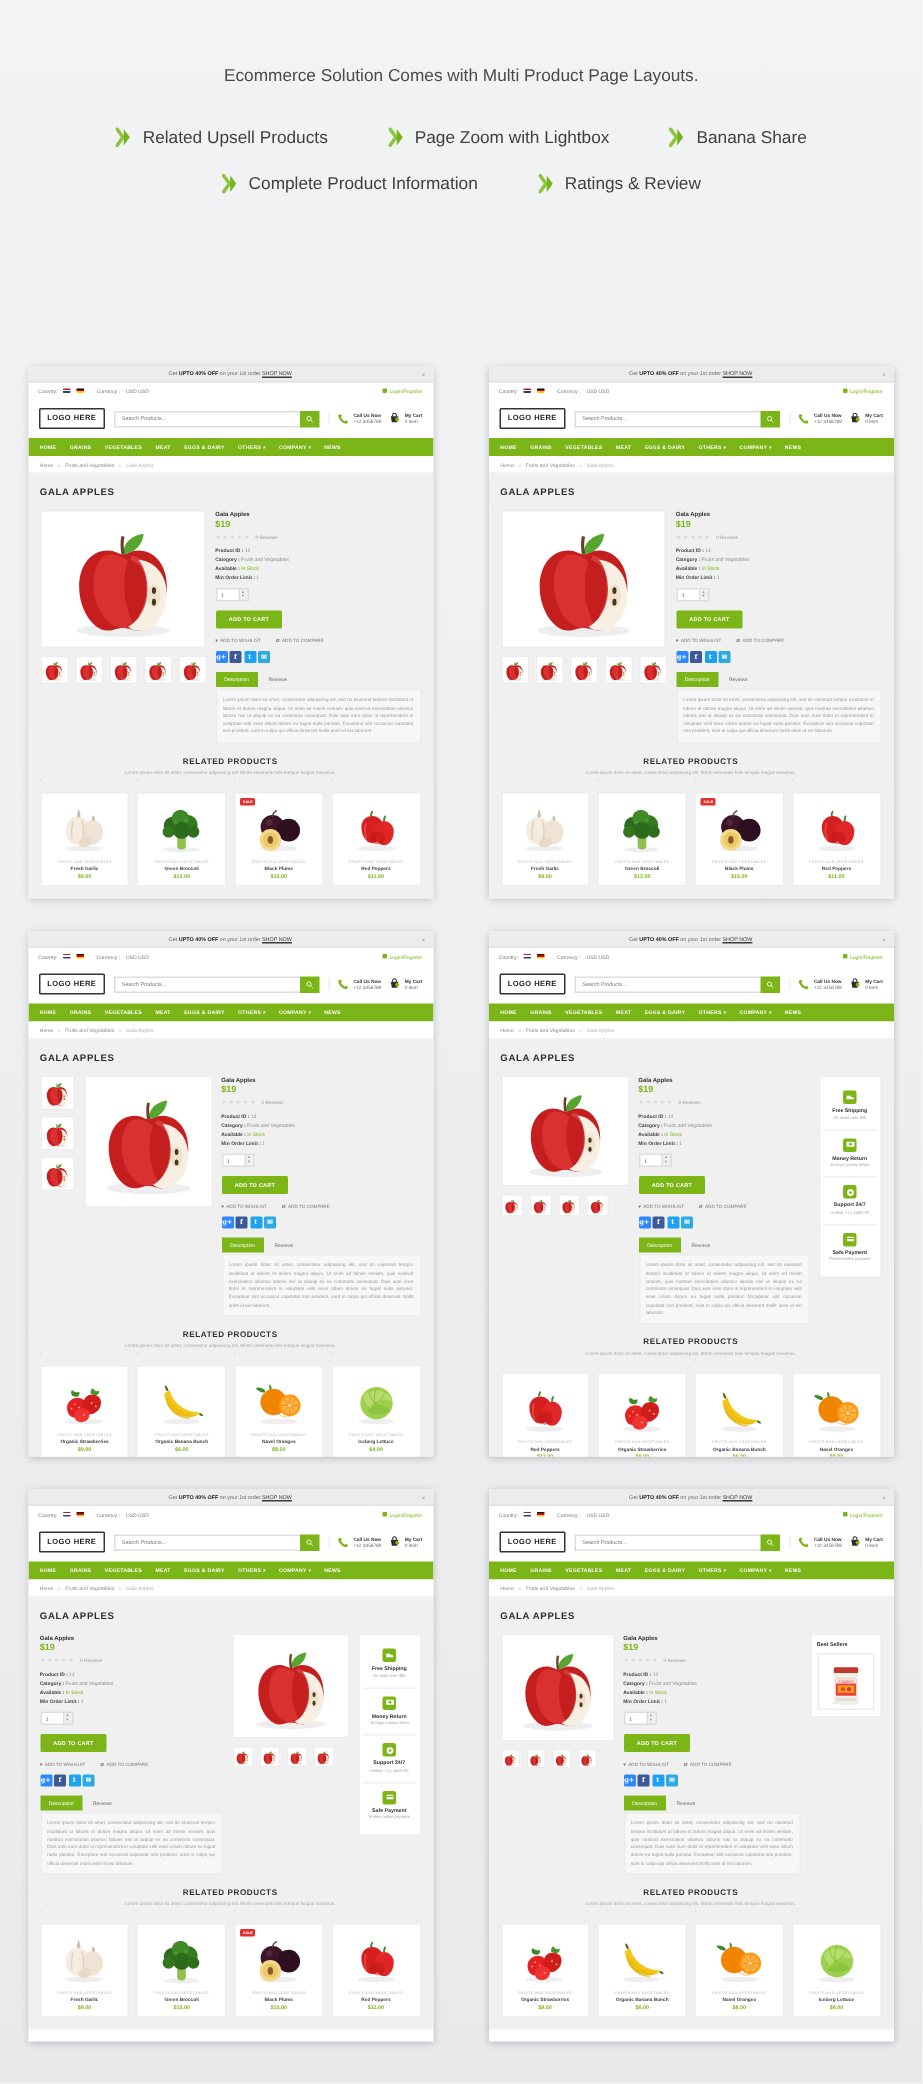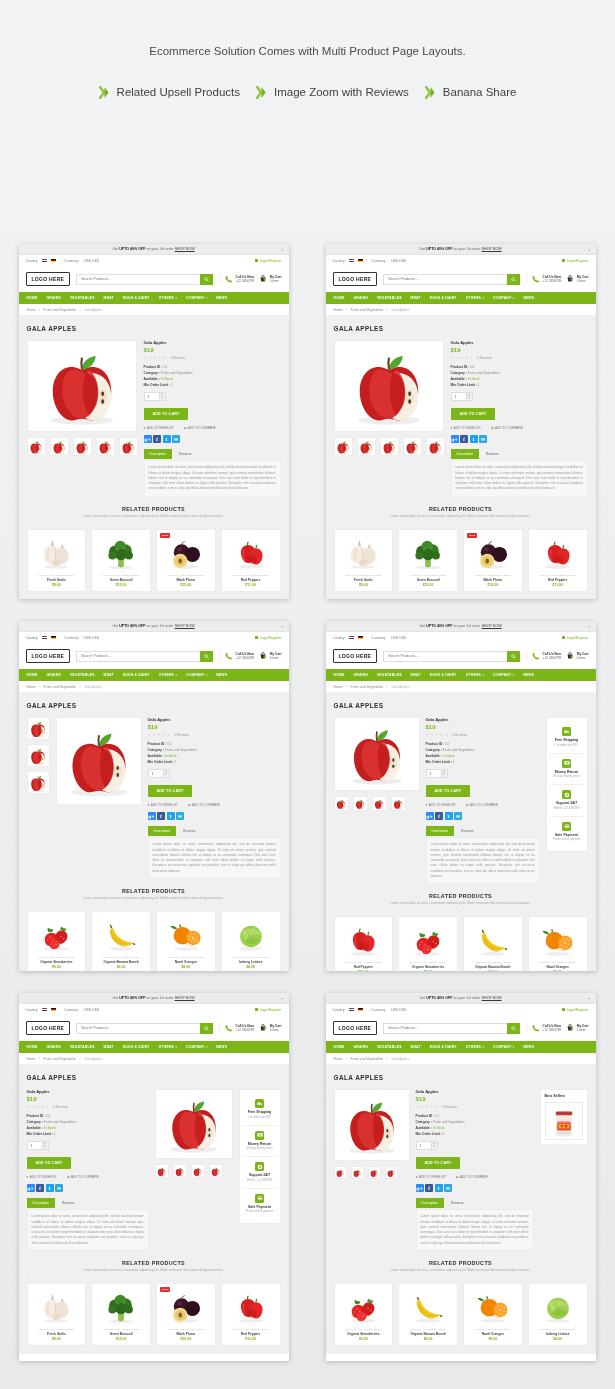--- a/index.html
+++ b/index.html
@@ -12,21 +12,21 @@
 
   
   .hero { padding-top: 28px; text-align: center; }
   .hero-title {
     font-size: 27px; font-weight: bold; color: #7cb518; letter-spacing: -0.3px;
     font-family: "DejaVu Sans", sans-serif;
   }
   .hero-sub { margin-top: 17px; font-size: 11.5px; color: #4a4a4a; }
 
   .feature-rows { margin-top: 28px; }
-  .feat-row { display: flex; justify-content: center; align-items: center; gap: 16px; margin-bottom: 18px; }
+  .feat-row { display: flex; justify-content: center; align-items: center; gap: 40px; margin-bottom: 18px; }
   .feat { display: flex; align-items: center; gap: 7px; }
   .feat-label { font-size: 11.5px; color: #3f3f3f; }
   .chev { width: 11px; height: 13px; flex: 0 0 auto; }
 
   
   .grid { position: absolute; left: 0; top: 244px; width: 615px; display: flex; flex-wrap: wrap; }
   .cell { width: 307px; display: flex; justify-content: center; margin-bottom: 22px; }
   .mock {
     width: 270px; background: #fff;
     box-shadow: 0 1px 5px rgba(0,0,0,.22);
@@ -178,30 +178,50 @@
         </span>
         <span class="feat-label">Related Upsell Products</span>
       </div>
       <div class="feat">
         <span class="chev">
           <svg viewBox="0 0 11 13">
               <path d="M1 1l4 5.5L1 12" stroke="#8cc63f" stroke-width="2.4" fill="none" stroke-linecap="round"></path>
               <path d="M5.5 1l4 5.5-4 5.5" fill="#76b31b"></path>
             </svg>
         </span>
-        <span class="feat-label">Image Zoom with Reviews</span>
+        <span class="feat-label">Page Zoom with Lightbox</span>
       </div>
       <div class="feat">
         <span class="chev">
           <svg viewBox="0 0 11 13">
               <path d="M1 1l4 5.5L1 12" stroke="#8cc63f" stroke-width="2.4" fill="none" stroke-linecap="round"></path>
               <path d="M5.5 1l4 5.5-4 5.5" fill="#76b31b"></path>
             </svg>
         </span>
         <span class="feat-label">Banana Share</span>
+      </div>
+    </div>
+    <div class="feat-row">
+      <div class="feat">
+        <span class="chev">
+          <svg viewBox="0 0 11 13">
+              <path d="M1 1l4 5.5L1 12" stroke="#8cc63f" stroke-width="2.4" fill="none" stroke-linecap="round"></path>
+              <path d="M5.5 1l4 5.5-4 5.5" fill="#76b31b"></path>
+            </svg>
+        </span>
+        <span class="feat-label">Complete Product Information</span>
+      </div>
+      <div class="feat">
+        <span class="chev">
+          <svg viewBox="0 0 11 13">
+              <path d="M1 1l4 5.5L1 12" stroke="#8cc63f" stroke-width="2.4" fill="none" stroke-linecap="round"></path>
+              <path d="M5.5 1l4 5.5-4 5.5" fill="#76b31b"></path>
+            </svg>
+        </span>
+        <span class="feat-label">Ratings &amp; Review</span>
       </div>
     </div>
   </div>
 </div>
 
 <div class="grid" id="grid">
     <div class="cell">
       <div class="mock h1">
   <div class="promo">
     <span>Get <b>UPTO 40% OFF</b> on your 1st order <u>SHOP NOW</u></span>

